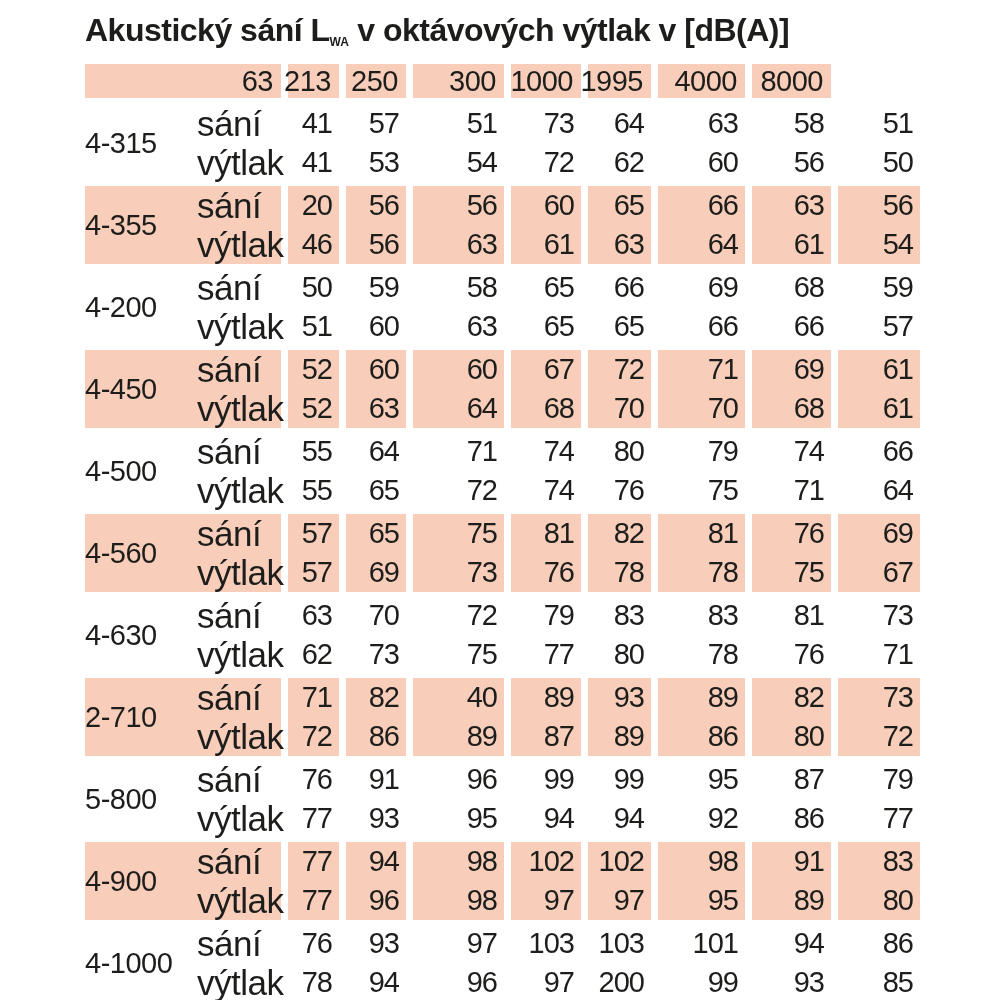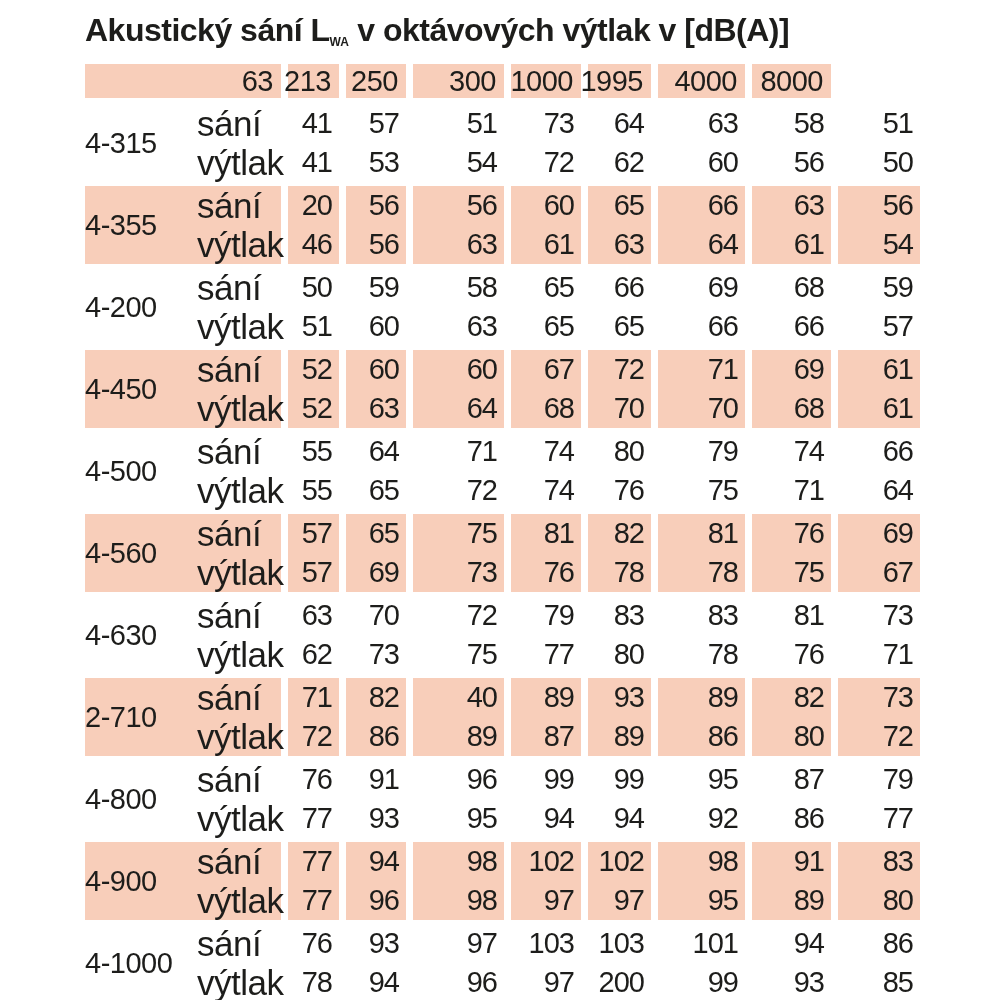--- a/index.html
+++ b/index.html
@@ -449,21 +449,21 @@
       <span class="val v-vytlak">80</span>
     </div>
           <div class="cell num-cell">
       <span class="val v-sani">73</span>
       <span class="val v-vytlak">72</span>
     </div>
         </div>
 
   <div class="grid-row group">
     <div class="cell label-cell">
-      <span class="size">4-800</span>
+      <span class="size">5-800</span>
       <span class="sublabel">sání</span>
       <span class="sublabel">výtlak</span>
     </div>
 
   <div class="cell num-cell">
       <span class="val v-sani">76</span>
       <span class="val v-vytlak">77</span>
     </div>
           <div class="cell num-cell">
       <span class="val v-sani">91</span>

